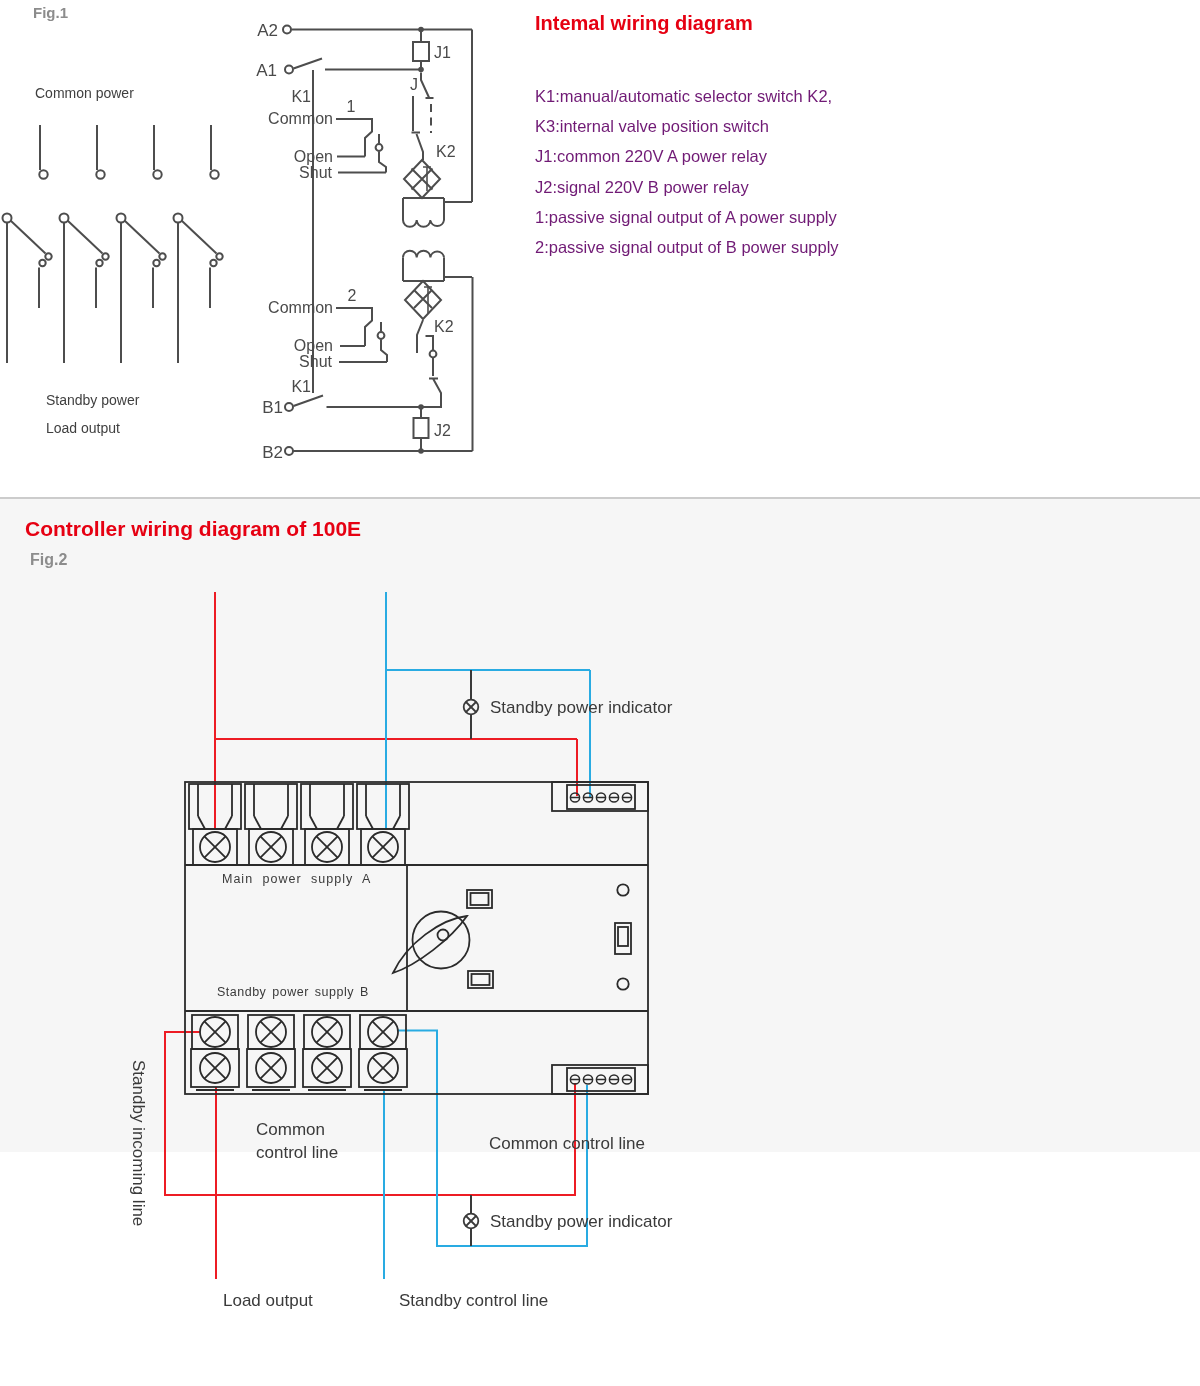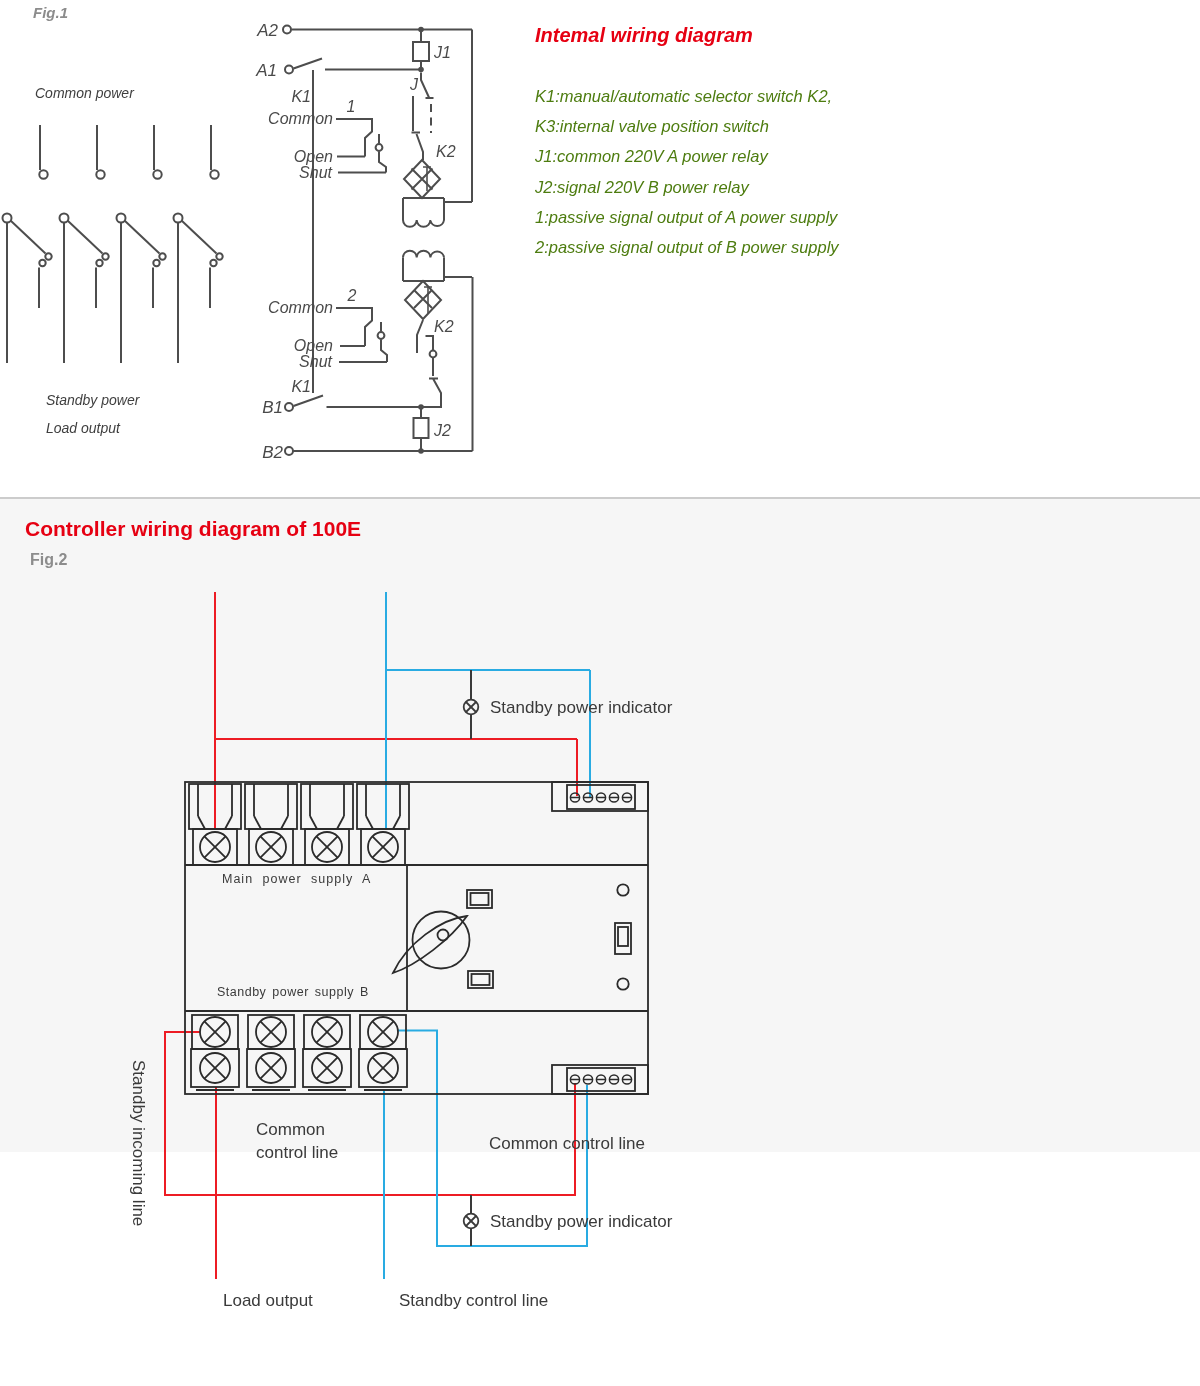--- a/index.html
+++ b/index.html
@@ -1,38 +1,38 @@
 <!DOCTYPE html>
 <html><head>
 <meta charset="utf-8">
 <style>
   html,body{margin:0;padding:0;}
   body{
     width:1200px;height:1386px;position:relative;background:#ffffff;
     font-family:"Liberation Sans","DejaVu Sans",sans-serif;
     -webkit-font-smoothing:antialiased;overflow:hidden;
   }
-  .sec1{position:absolute;left:0;top:0;width:1133px;height:497px;background:#ffffff;font-style:italic;}
+  .sec1{position:absolute;left:0;top:0;width:1133px;height:497px;background:#ffffff;}
   .sec2{position:absolute;left:0;top:497px;width:1200px;height:655px;background:#f6f6f6;border-top:2px solid #cccccc;box-sizing:border-box;}
   .abs{position:absolute;}
   .figtag{font-size:15px;font-weight:bold;color:#8c8c8c;}
   .redhead{font-size:20px;font-weight:bold;color:#e60012;}
   .redhead2{font-size:21px;font-weight:bold;color:#e60012;}
-  .legend{font-size:16.5px;color:#4d7c0f;line-height:30.2px;white-space:nowrap;}
+  .legend{font-size:16.5px;color:#701a75;line-height:30.2px;white-space:nowrap;}
   .biglabel{font-size:14px;color:#3f3f3f;line-height:28px;white-space:nowrap;}
   svg{position:absolute;left:0;top:0;}
   svg text{font-family:"Liberation Sans","DejaVu Sans",sans-serif;}
 </style>
 </head>
 <body>
 
 <div class="sec1">
 
   <div class="abs figtag" style="left:33px;top:4px;">Fig.1</div>
-  <div class="abs redhead" style="left:535px;top:24px;">Intemal wiring diagram</div>
+  <div class="abs redhead" style="left:535px;top:12px;">Intemal wiring diagram</div>
 
   <div class="abs legend" style="left:535px;top:81px;">
     <div>K1:manual/automatic selector switch K2,</div>
     <div>K3:internal valve position switch</div>
     <div>J1:common 220V A power relay</div>
     <div>J2:signal 220V B power relay</div>
     <div>1:passive signal output of A power supply</div>
     <div>2:passive signal output of B power supply</div>
   </div>
 

